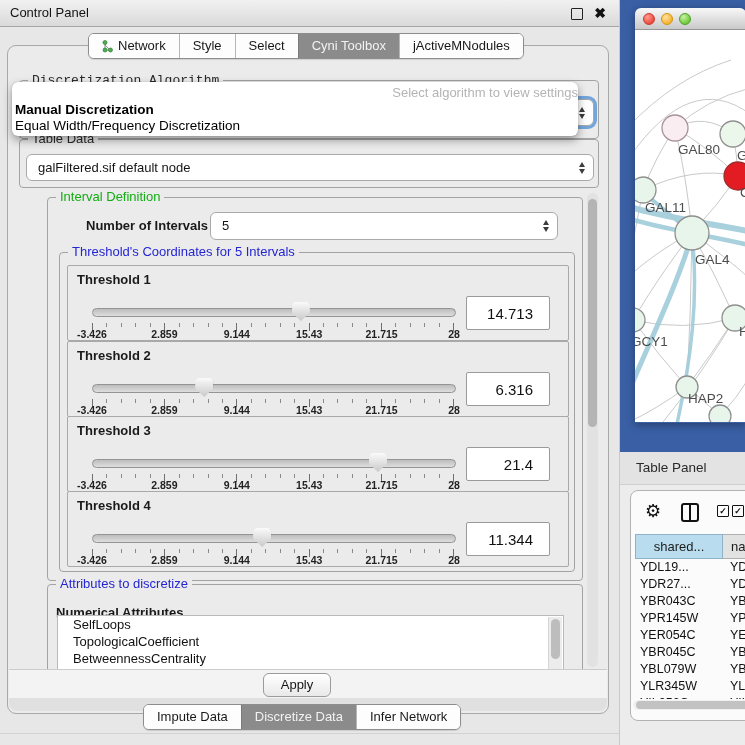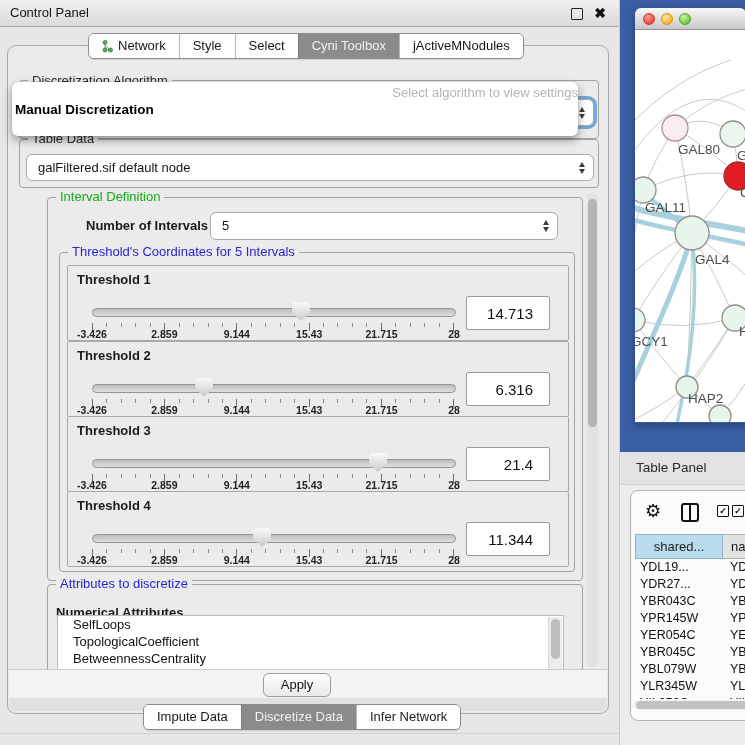--- a/index.html
+++ b/index.html
@@ -152,21 +152,21 @@
         <span>Cyni Toolbox</span>
       </div>
       <div class="seg">
         <span>jActiveMNodules</span>
       </div>
     </div>
 
   <div class="content-panel">
 
     <div class="group" style="left:11px;top:34px;width:578px;height:57px;">
-      <span class="group-title t-dark" style="top:-8px;">Discretization Algorithm</span>
+      <span class="group-title t-dark" style="top:-8px;font-family:Liberation Mono, monospace;">Discretization Algorithm</span>
       <div class="combo focus-ring" style="left:6px;top:18px;width:566px;height:25px;">
         <div class="stepper">
             <div class="up"></div>
             <div class="dn"></div>
           </div>
       </div>
     </div>
 
     <div class="group" style="left:11px;top:93px;width:578px;height:47px;">
       <span class="group-title t-dark" style="top:-9px;">Table Data</span>
@@ -398,20 +398,21 @@
 
     <div class="apply-strip">
       <div class="apply-btn">Apply</div>
     </div>
     <div class="panel-footband"></div>
   </div>
 
   <div class="popup">
     <div class="ph">Select algorithm to view settings</div>
     <div class="pi1">Manual Discretization</div>
+    <div class="pi2">Equal Width/Frequency Discretization</div>
   </div>
 
   <div class="tabbar" id="bottom-tabs">
       <div class="seg">
         <span>Impute Data</span>
       </div>
       <div class="seg selected">
         <span>Discretize Data</span>
       </div>
       <div class="seg">

